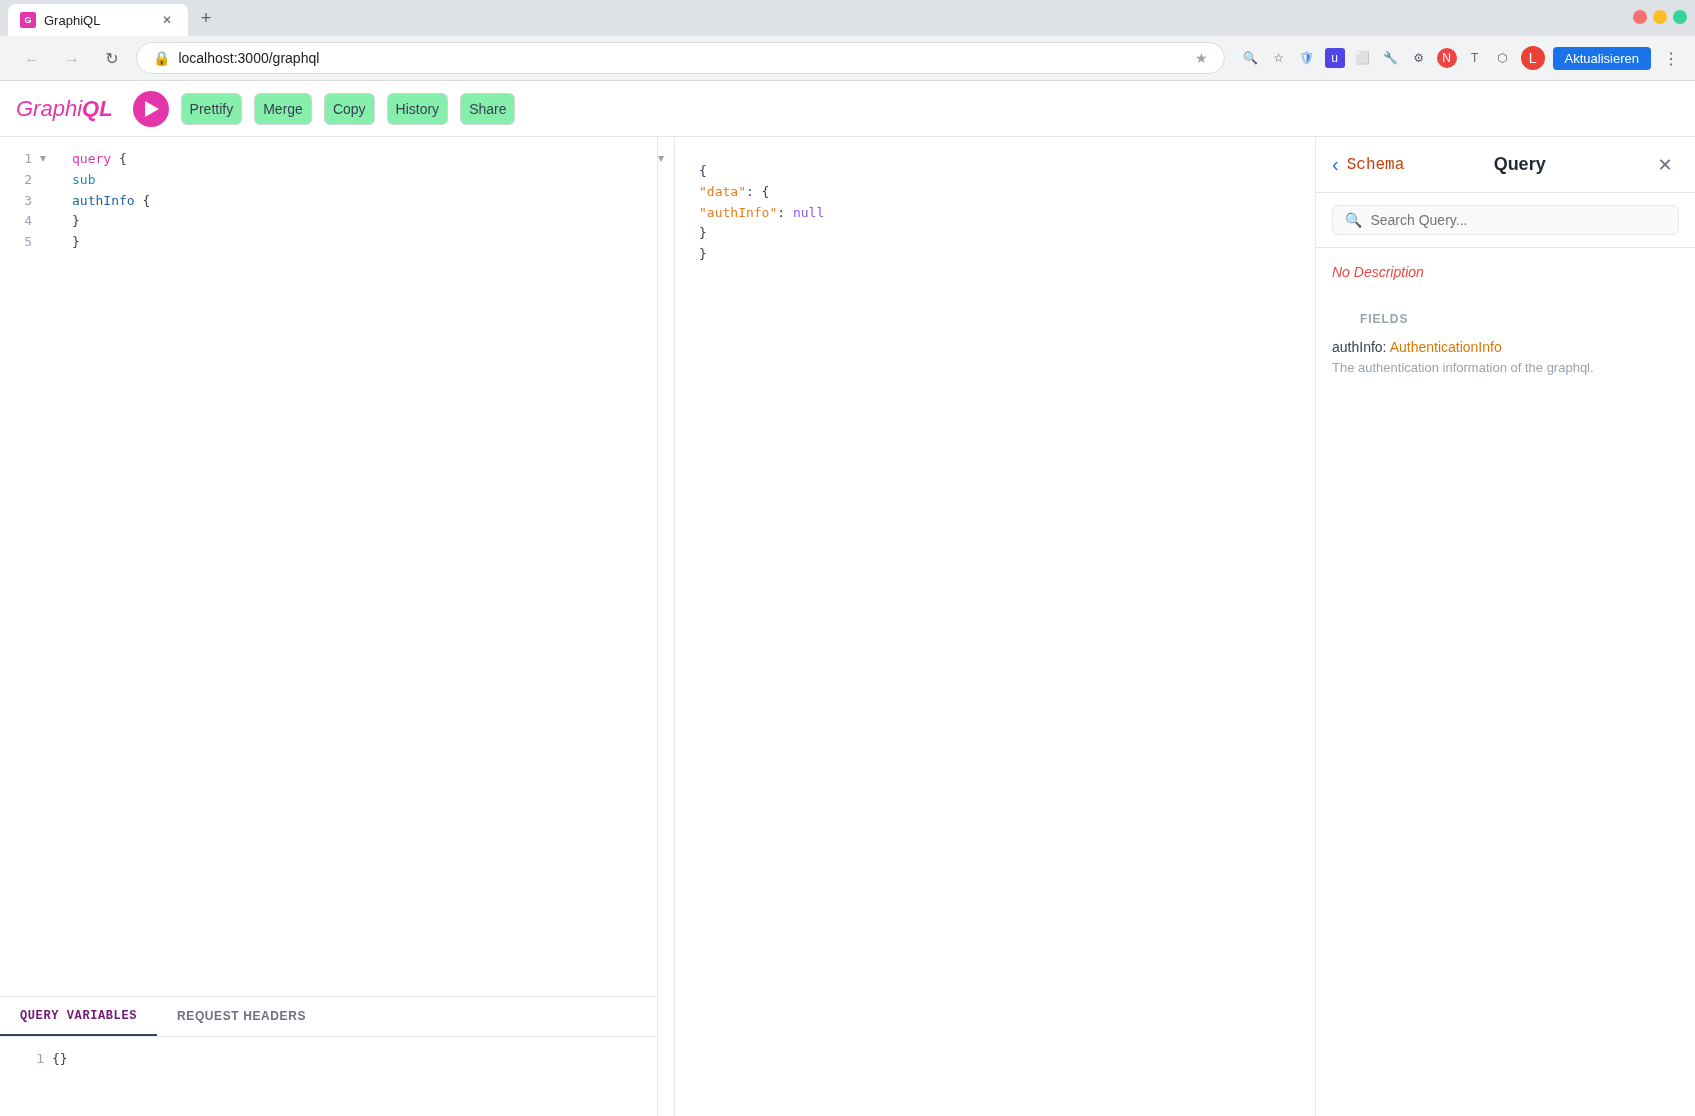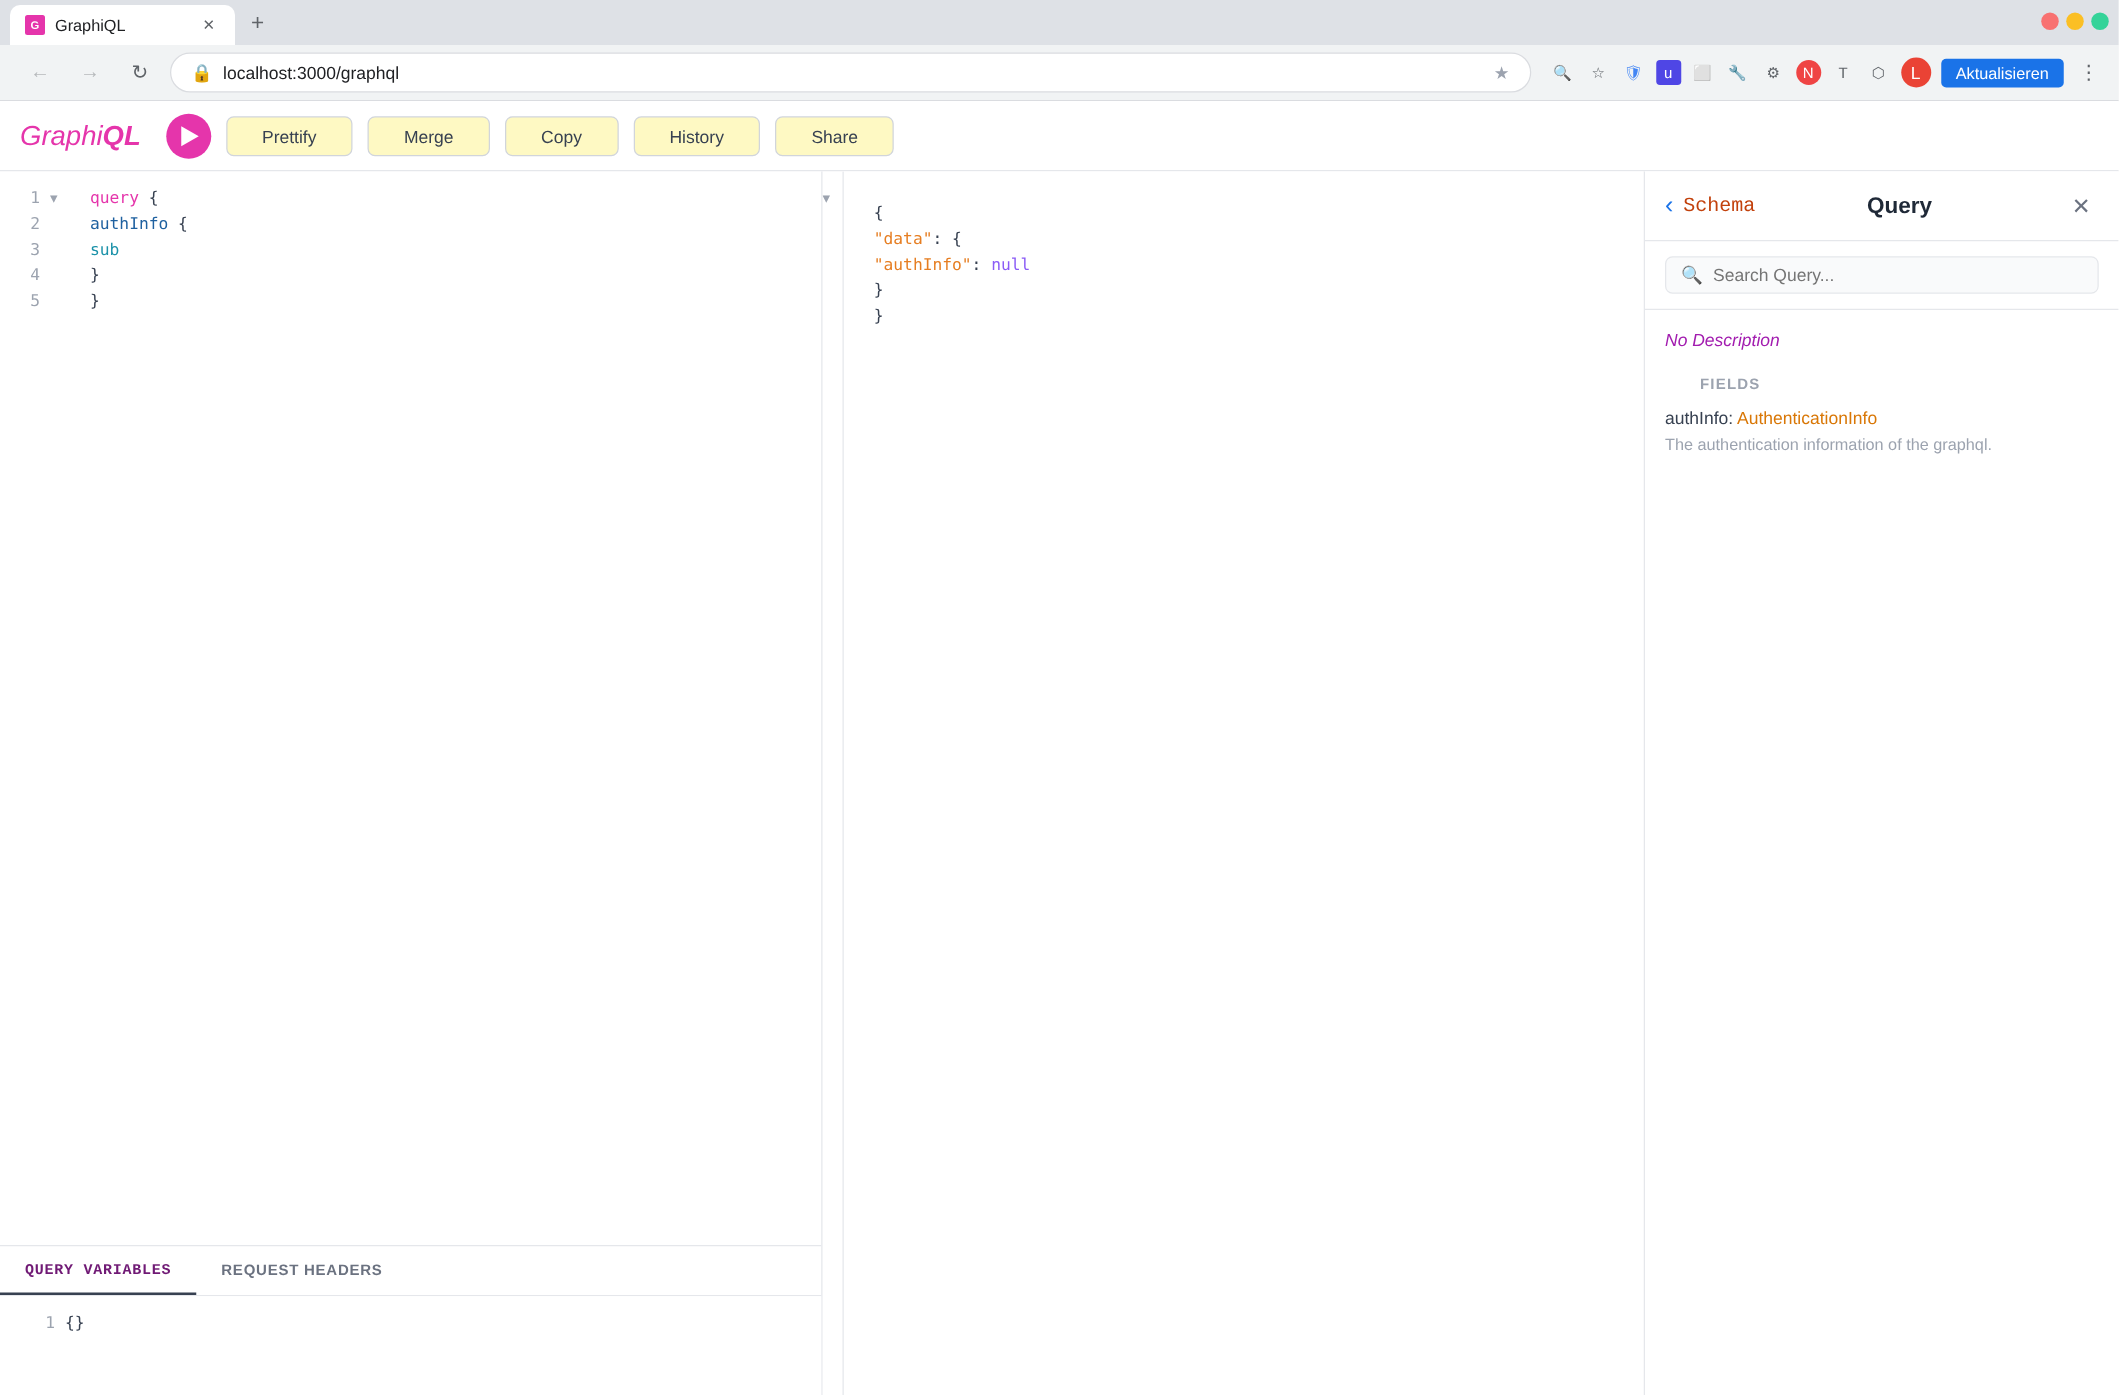--- a/index.html
+++ b/index.html
@@ -32,21 +32,21 @@
     
     .graphiql-app { display: flex; flex-direction: column; height: calc(1116px - 80px); background: #fff; }
 
     
     .graphiql-toolbar { display: flex; align-items: center; height: 56px; padding: 0 16px; border-bottom: 1px solid #e5e7eb; gap: 12px; background: #fff; }
     .graphiql-logo { font-size: 22px; font-weight: 300; color: #e535ab; margin-right: 8px; }
     .graphiql-logo span { font-style: italic; }
     .logo-bold { font-weight: 700; }
     .play-btn { width: 36px; height: 36px; background: #e535ab; border-radius: 50%; display: flex; align-items: center; justify-content: center; cursor: pointer; border: none; }
     .play-icon { width: 0; height: 0; border-top: 8px solid transparent; border-bottom: 8px solid transparent; border-left: 14px solid white; margin-left: 2px; }
-    .toolbar-btn { height: 32px; padding: 0 28px; border: 1px solid #d1d5db; border-radius: 6px; background: #fef9c3; cursor: pointer; font-size: 14px; color: #374151; }
+    .toolbar-btn { height: 32px; padding: 0 8px; border: 1px solid #d1d5db; border-radius: 6px; background: #86efac; cursor: pointer; font-size: 14px; color: #374151; }
 
     
     .graphiql-main { display: flex; flex: 1; overflow: hidden; }
 
     
     .editor-section { display: flex; flex-direction: column; flex: 1; min-width: 0; border-right: 1px solid #e5e7eb; }
     .query-editor { flex: 1; display: flex; overflow: hidden; }
     .line-numbers { width: 40px; padding: 12px 0; text-align: right; color: #9ca3af; font-size: 13px; font-family: 'Monaco', 'Menlo', monospace; line-height: 1.6; user-select: none; padding-right: 8px; }
     .code-content { flex: 1; padding: 12px 12px; font-size: 13px; font-family: 'Monaco', 'Menlo', monospace; line-height: 1.6; }
     .divider-arrow { width: 20px; display: flex; align-items: flex-start; padding-top: 14px; color: #9ca3af; font-size: 12px; }
@@ -77,21 +77,21 @@
     .schema-header { display: flex; align-items: center; padding: 0 16px; height: 56px; border-bottom: 1px solid #e5e7eb; gap: 8px; }
     .schema-back { color: #1a73e8; font-size: 20px; cursor: pointer; }
     .schema-breadcrumb { font-size: 16px; color: #c2410c; cursor: pointer; font-family: Liberation Mono, monospace; }
     .schema-title { font-size: 18px; font-weight: 600; color: #1f2937; margin-left: auto; padding-right: 16px; }
     .schema-close { margin-left: auto; width: 28px; height: 28px; display: flex; align-items: center; justify-content: center; cursor: pointer; color: #6b7280; font-size: 18px; }
     .schema-search { padding: 12px 16px; border-bottom: 1px solid #e5e7eb; }
     .search-box { display: flex; align-items: center; gap: 8px; padding: 6px 12px; border: 1px solid #e5e7eb; border-radius: 6px; background: #f9fafb; }
     .search-icon { color: #9ca3af; font-size: 14px; }
     .search-input { border: none; background: transparent; font-size: 14px; color: #374151; outline: none; flex: 1; }
     .schema-content { padding: 16px; overflow-y: auto; flex: 1; }
-    .no-description { font-size: 14px; color: #a21caf; font-style: italic; margin-bottom: 20px; }
+    .no-description { font-size: 14px; color: #ef4444; font-style: italic; margin-bottom: 32px; }
     .fields-label { font-size: 12px; font-weight: 600; letter-spacing: 0.08em; text-transform: uppercase; color: #9ca3af; margin-bottom: 12px; padding-left: 28px; }
     .field-item { margin-bottom: 0; }
     .field-name { font-size: 14px; color: #374151; }
     .field-type { font-size: 14px; color: #d97706; cursor: pointer; }
     .field-desc { font-size: 13px; color: #9ca3af; margin-top: 4px; }
     .editor-row { display: flex; }
   </style>
 </head>
 <body>
 
@@ -162,22 +162,22 @@
             <div class="line-numbers">
               <div>1</div>
               <div>2</div>
               <div>3</div>
               <div>4</div>
               <div>5</div>
             </div>
             <div class="divider-arrow">▾</div>
             <div class="code-content">
               <div><span class="kw-query">query</span><span class="kw-brace"> {</span></div>
+              <div><span class="kw-sub">    sub</span></div>
               <div><span class="kw-field">  authInfo</span><span class="kw-brace"> {</span></div>
-              <div><span class="kw-sub">    sub</span></div>
               <div><span class="kw-brace">  }</span></div>
               <div><span class="kw-brace">}</span></div>
             </div>
           </div>
         </div>
       </div>
 
       <div class="variable-editor">
         <div class="var-tabs">
           <div class="var-tab active">QUERY VARIABLES</div>

